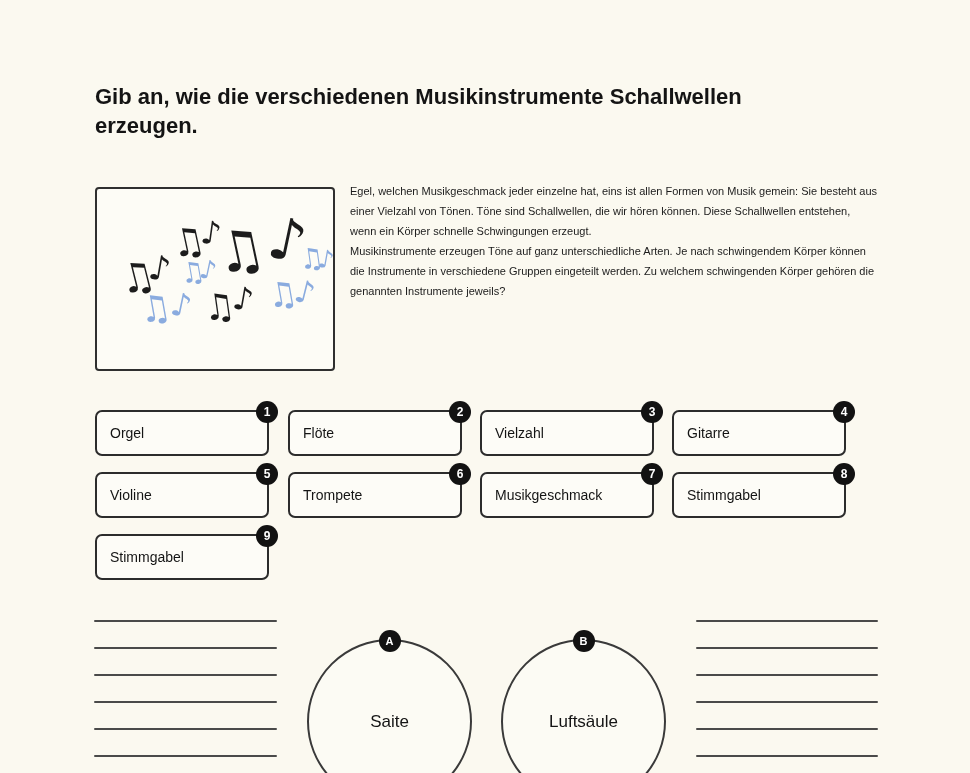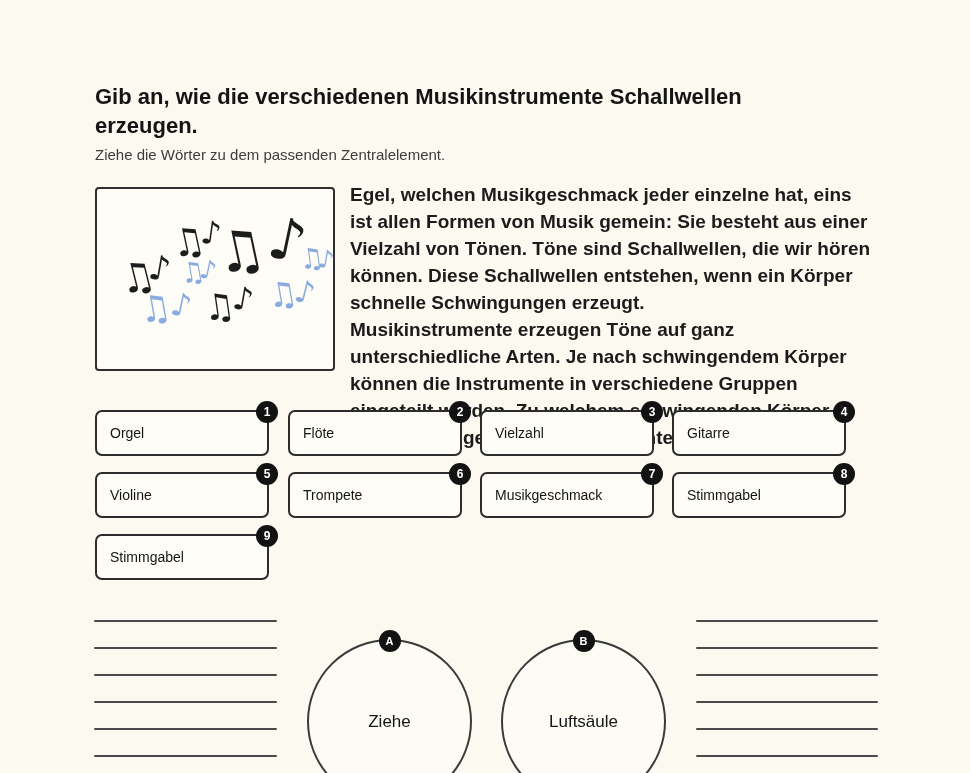--- a/index.html
+++ b/index.html
@@ -28,21 +28,21 @@
     background: #fdfcf6; box-sizing: border-box; overflow: hidden;
   }
   .note {
     position: absolute; line-height: 1;
     font-family: "DejaVu Sans", sans-serif;
     user-select: none;
   }
 
   .intro-text {
     position: absolute; left: 350px; top: 181px; width: 528px;
-    font-size: 19px; line-height: 27px; color: #1b1b1b; font-weight: bold;
+    font-size: 11px; line-height: 20px; color: #1b1b1b;
   }
   .intro-text p { margin: 0; }
 
   .word-card {
     position: absolute; width: 174px; height: 46px;
     border: 2px solid #2c2c2c; border-radius: 7px;
     background: #fdfcf7; box-sizing: border-box;
     display: flex; align-items: center; padding-left: 13px;
     cursor: grab;
   }
@@ -73,21 +73,20 @@
   .lines-left  { left: 94px;  width: 183px; }
   .lines-right { left: 696px; width: 182px; }
   .answer-line { height: 2px; background: #4a4a4a; margin-bottom: 25px; border-radius: 1px; }
 </style>
 </head>
 <body>
 
 <div class="stage">
 
   <h1 class="page-title">Gib an, wie die verschiedenen Musikinstrumente Schallwellen erzeugen.</h1>
-  <p class="page-subtitle">Ziehe die Wörter zu dem passenden Zentralelement.</p>
 
   <div class="illustration-box">
       <span class="note" style="left: 22px; top: 68px; font-size: 40px; color: rgb(28, 28, 28); transform: rotate(-14deg);">♫</span>
       <span class="note" style="left: 52px; top: 62px; font-size: 34px; color: rgb(28, 28, 28); transform: rotate(10deg);">♪</span>
       <span class="note" style="left: 74px; top: 34px; font-size: 38px; color: rgb(28, 28, 28); transform: rotate(-12deg);">♫</span>
       <span class="note" style="left: 104px; top: 28px; font-size: 32px; color: rgb(28, 28, 28); transform: rotate(8deg);">♪</span>
       <span class="note" style="left: 83px; top: 70px; font-size: 28px; color: rgb(138, 171, 223); transform: rotate(-10deg);">♫</span>
       <span class="note" style="left: 103px; top: 68px; font-size: 26px; color: rgb(138, 171, 223); transform: rotate(12deg);">♪</span>
       <span class="note" style="left: 118px; top: 34px; font-size: 56px; color: rgb(28, 28, 28); transform: rotate(-12deg);">♫</span>
       <span class="note" style="left: 172px; top: 22px; font-size: 58px; color: rgb(28, 28, 28); transform: rotate(12deg);">♪</span>
@@ -147,21 +146,21 @@
       <div class="answer-line"></div>
       <div class="answer-line"></div>
       <div class="answer-line"></div>
       <div class="answer-line"></div>
       <div class="answer-line"></div>
       <div class="answer-line"></div>
     </div>
 
   <div class="target-circle circle-a">
     <span class="badge badge-letter">A</span>
-    <span class="target-label">Ziehe</span>
+    <span class="target-label">Saite</span>
   </div>
 
   <div class="target-circle circle-b">
     <span class="badge badge-letter">B</span>
     <span class="target-label">Luftsäule</span>
   </div>
 
   <div class="lines-group lines-right">
       <div class="answer-line"></div>
       <div class="answer-line"></div>

